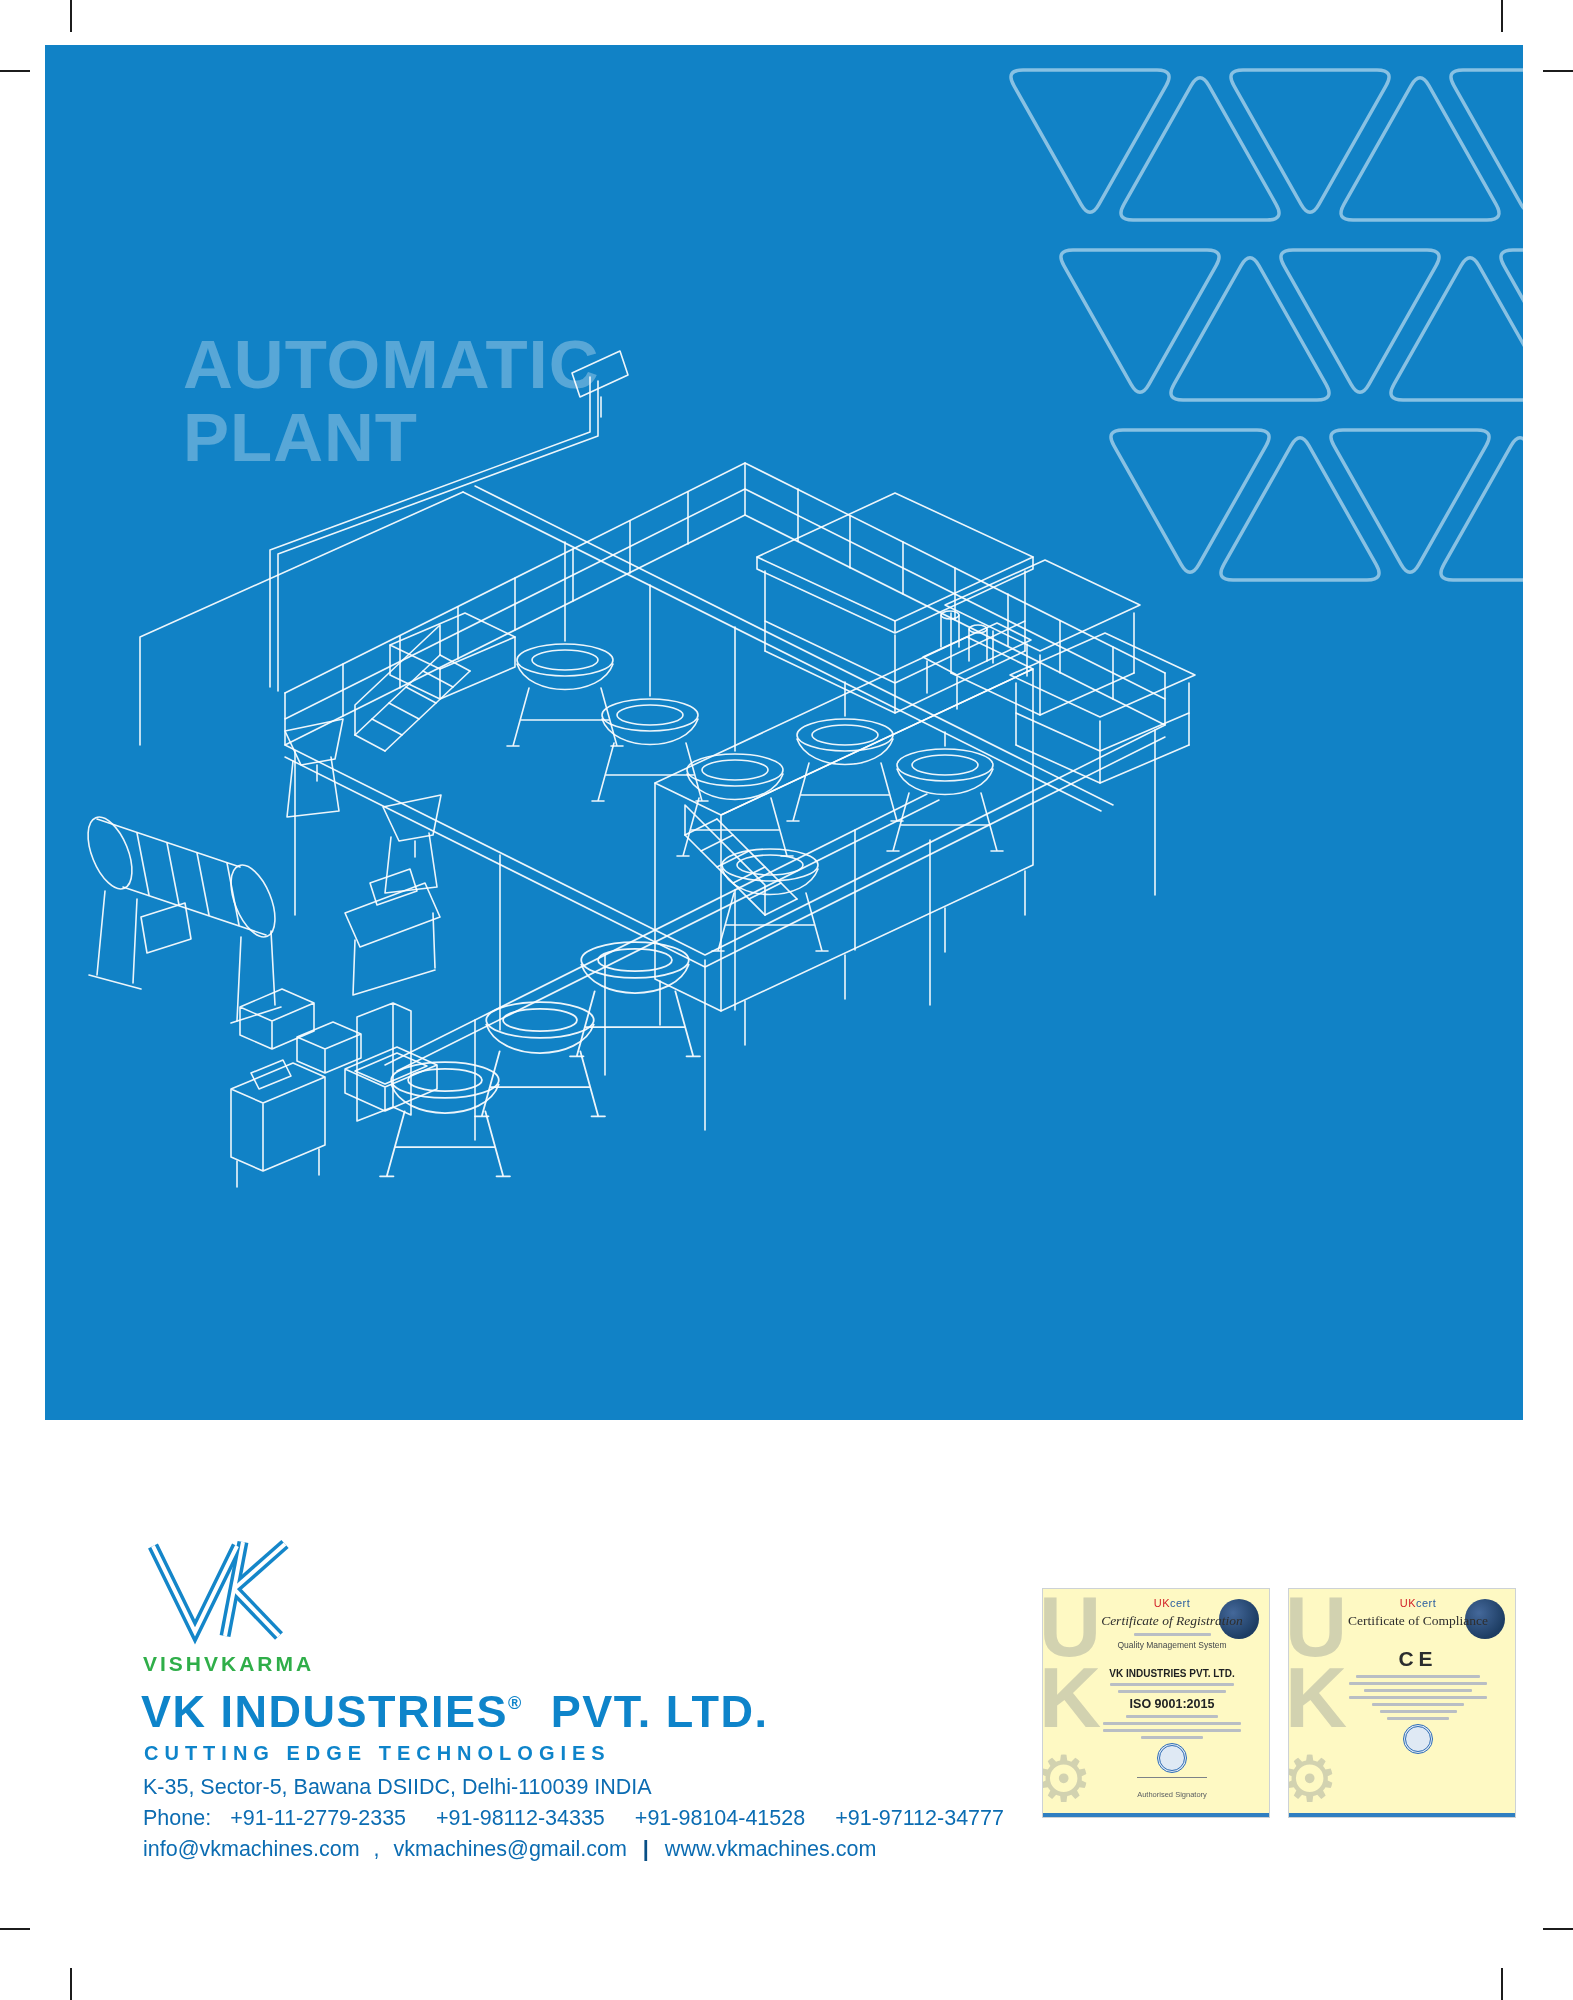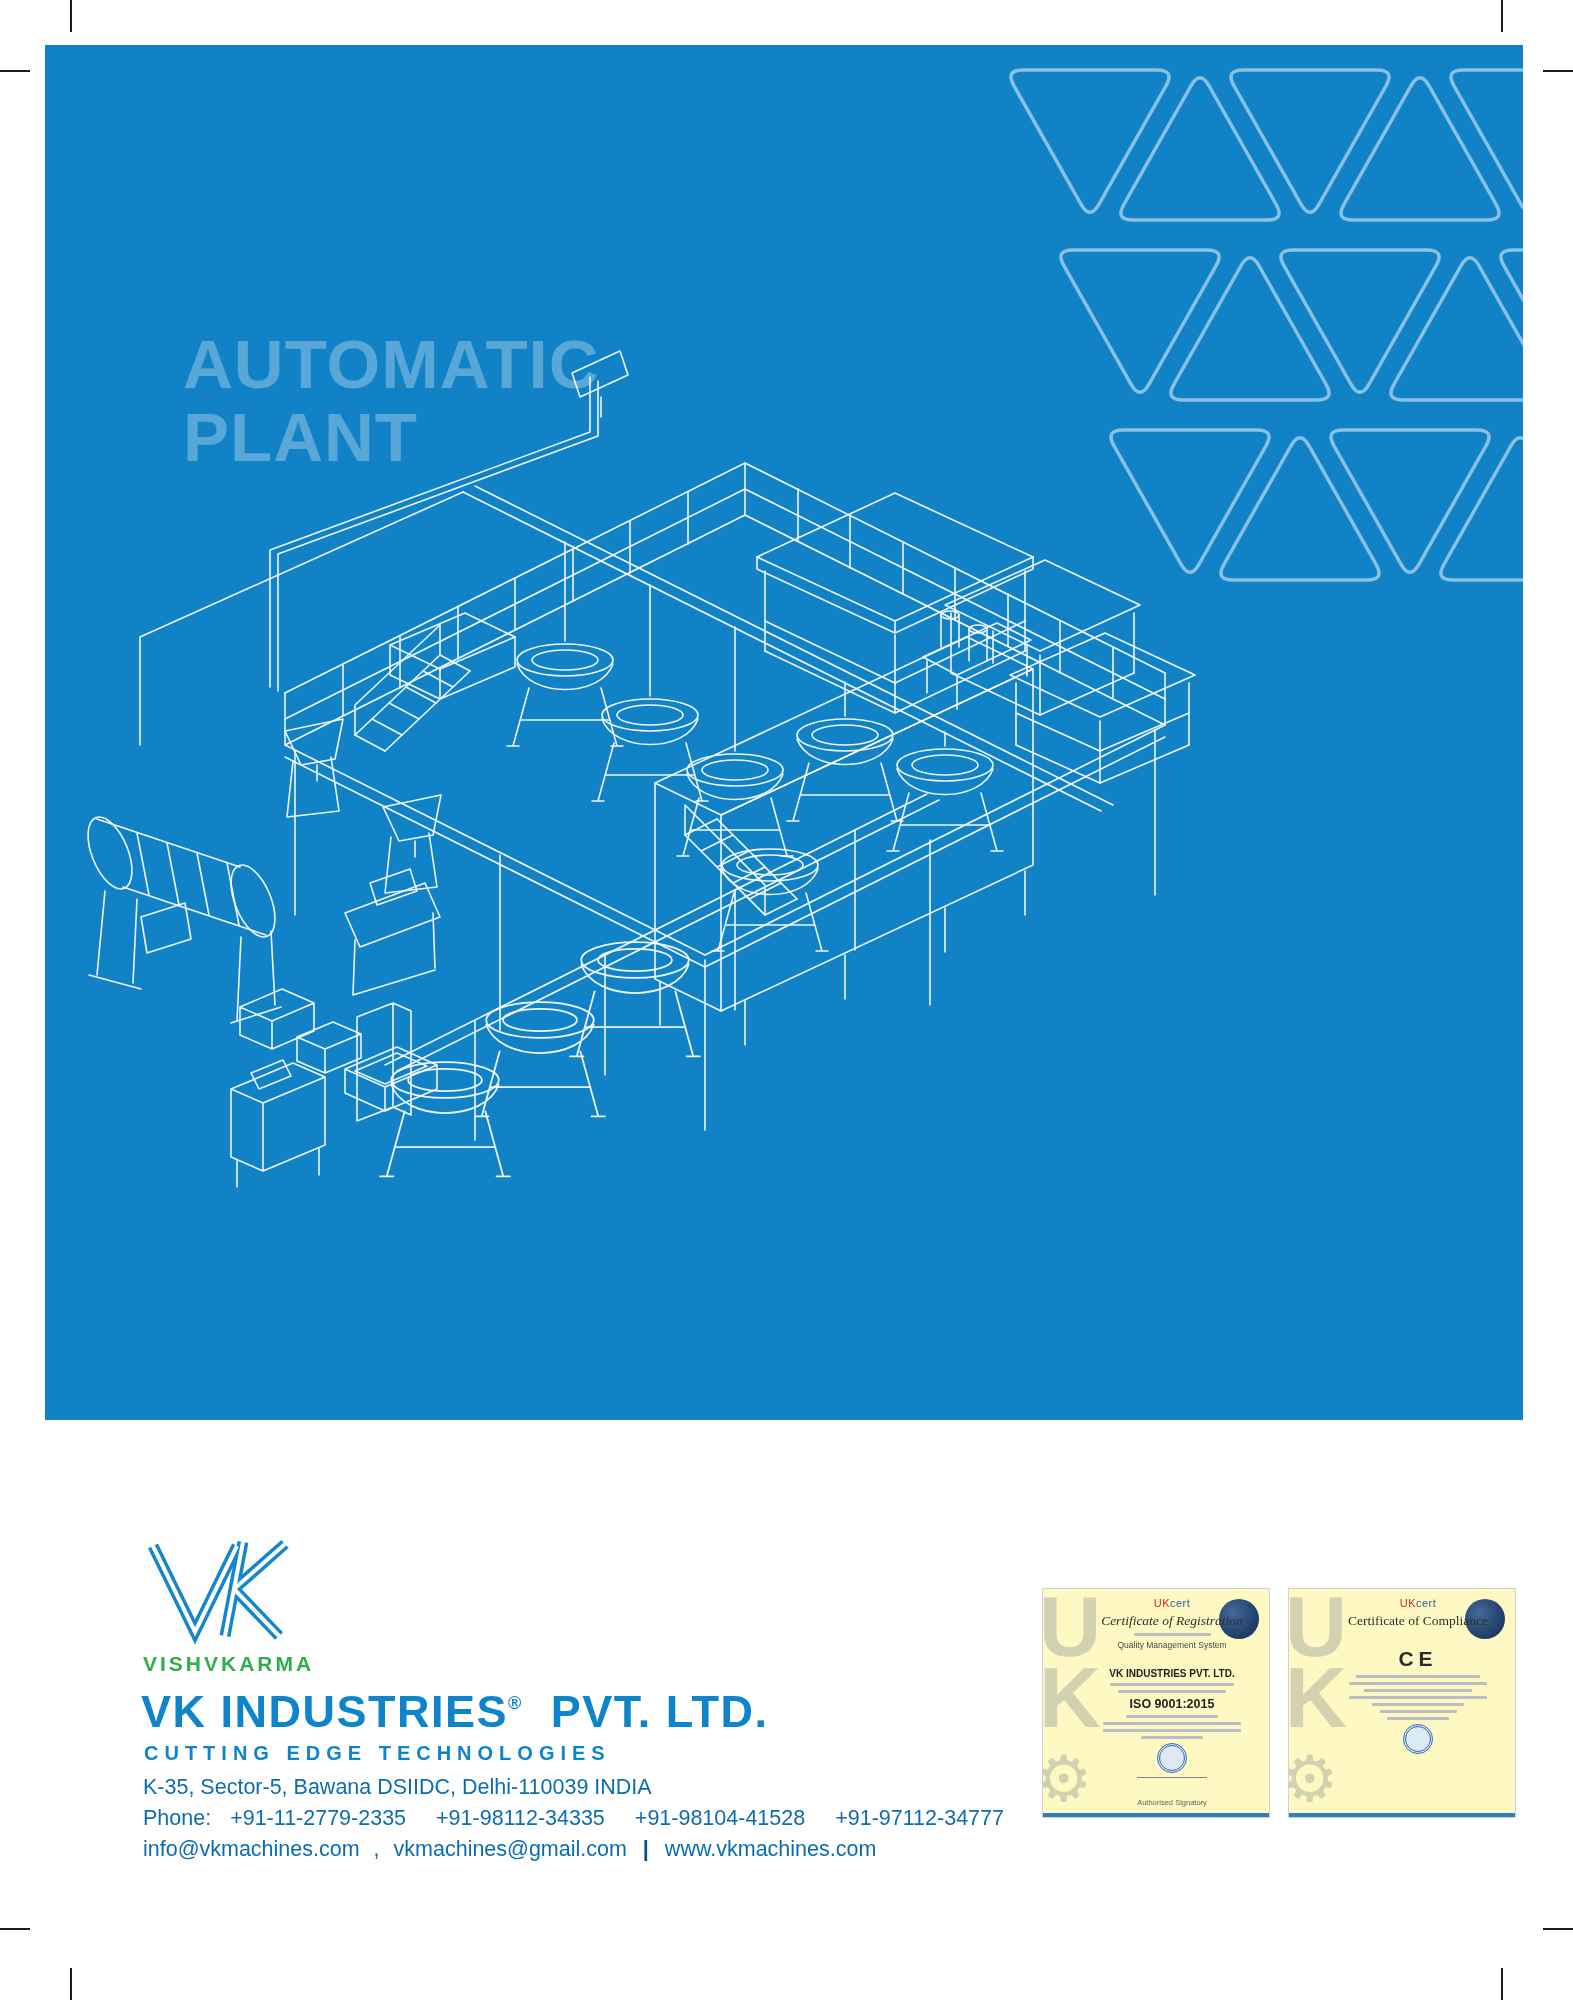--- a/index.html
+++ b/index.html
@@ -80,21 +80,21 @@
   .cert-line{font-size:8.5px;color:#44484c;margin-top:3px;}
   .cert-company{font-size:10px;font-weight:700;color:#1d1f21;margin-top:18px;}
   .cert-standard{font-size:12.5px;font-weight:800;color:#202224;margin-top:4px;}
   .cert-ce{font-size:21px;font-weight:700;letter-spacing:5px;color:#2b2d2f;margin-top:18px;}
   .cert-seal{
     width:24px;height:24px;border:3px double #2f6db5;border-radius:50%;
     margin:4px auto 0 auto;background:#dfe9f4;
   }
   .cert-sign{
     font-size:7.5px;color:#5a5e62;margin-top:4px;display:inline-block;
-    border-top:1px solid #7d8287;padding-top:20px;
+    border-top:1px solid #7d8287;padding-top:12px;
   }
   .cert-footer{position:absolute;left:0;right:0;bottom:0;height:4px;background:#2f7fc1;}
 </style>
 </head>
 <body>
 
 <div id="page">
 
   <div class="cm v" style="left:70px;top:0;"></div>
   <div class="cm h" style="left:0;top:70px;"></div>

